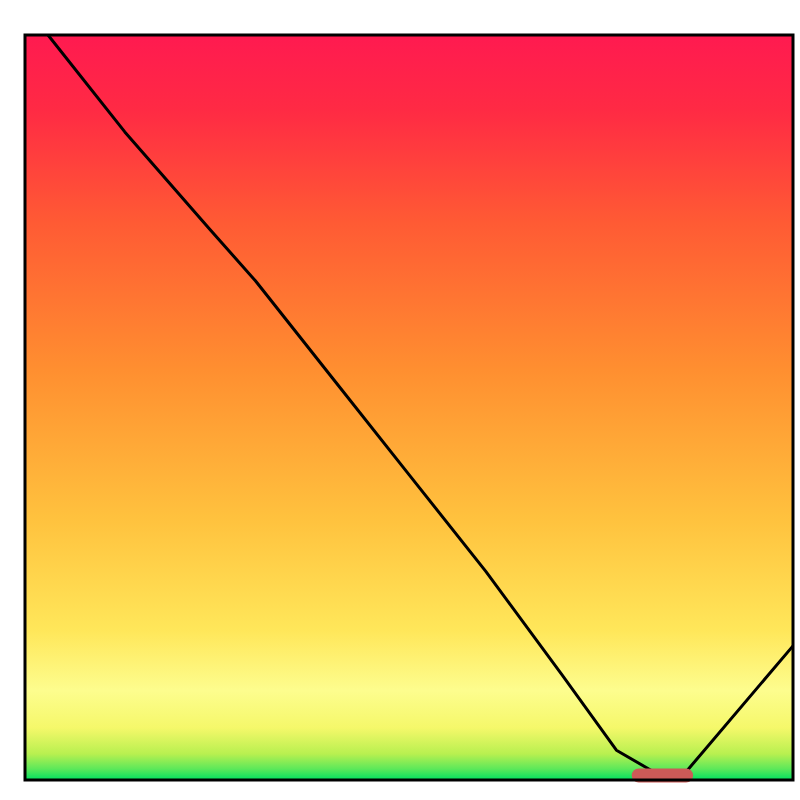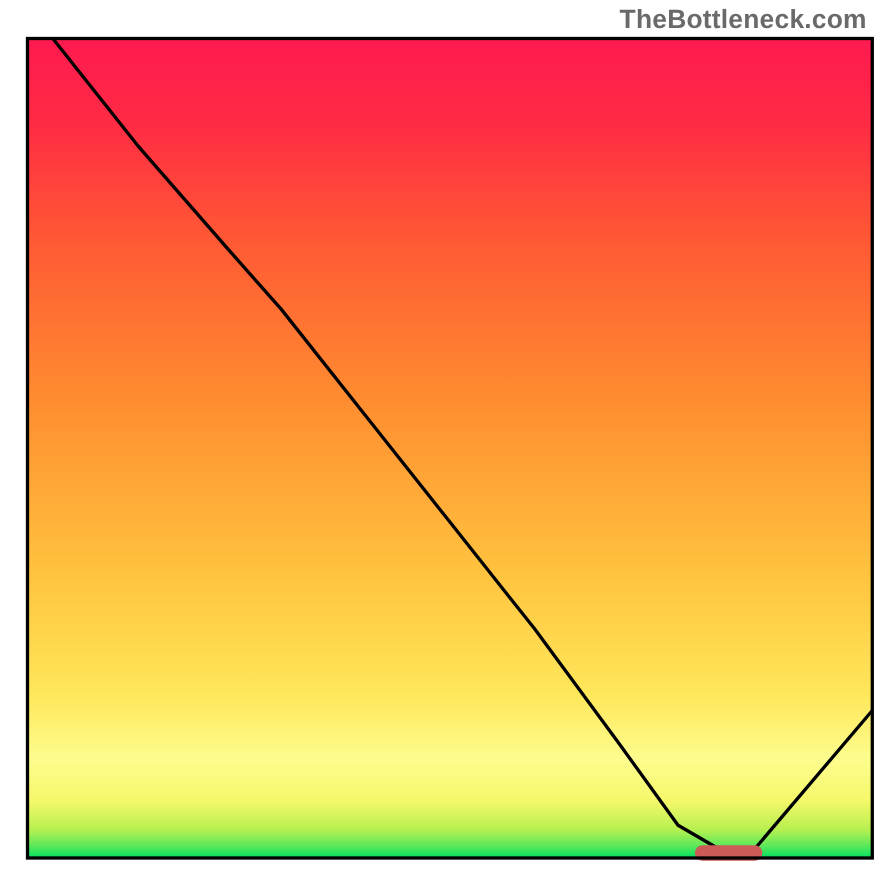--- a/index.html
+++ b/index.html
@@ -25,21 +25,20 @@
     letter-spacing: 0.2px;
   }
   svg {
     display: block;
   }
 </style>
 </head>
 <body>
 
 <div class="container">
-  <div class="watermark">TheBottleneck.com</div>
 
   <svg id="chart-svg" width="800" height="800" viewBox="0 0 800 800">
     <defs>
       <linearGradient id="bg-grad" x1="0" y1="1" x2="0" y2="0">
           <stop offset="0.00%" stop-color="#00e060"></stop>
           <stop offset="1.50%" stop-color="#5de85a"></stop>
           <stop offset="3.50%" stop-color="#b8f050"></stop>
           <stop offset="7.00%" stop-color="#f5f86a"></stop>
           <stop offset="12.00%" stop-color="#fdfd8e"></stop>
           <stop offset="20.00%" stop-color="#ffe75a"></stop>

